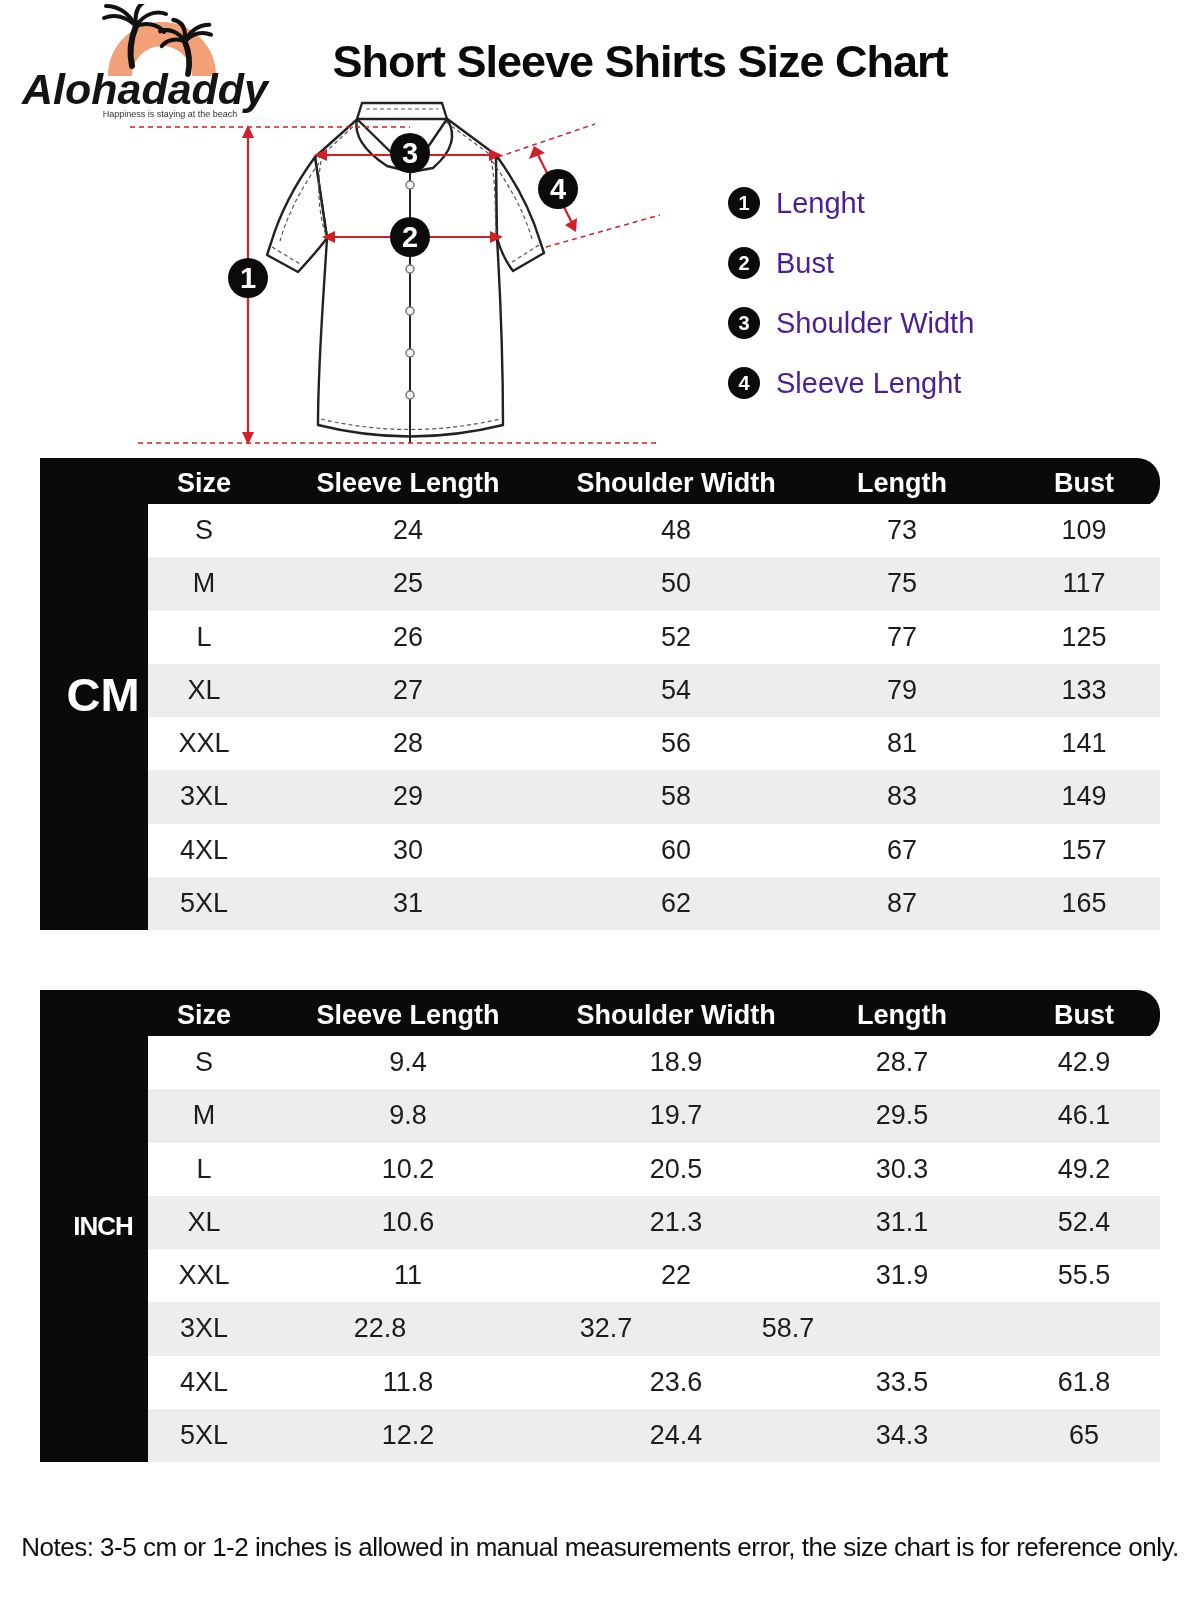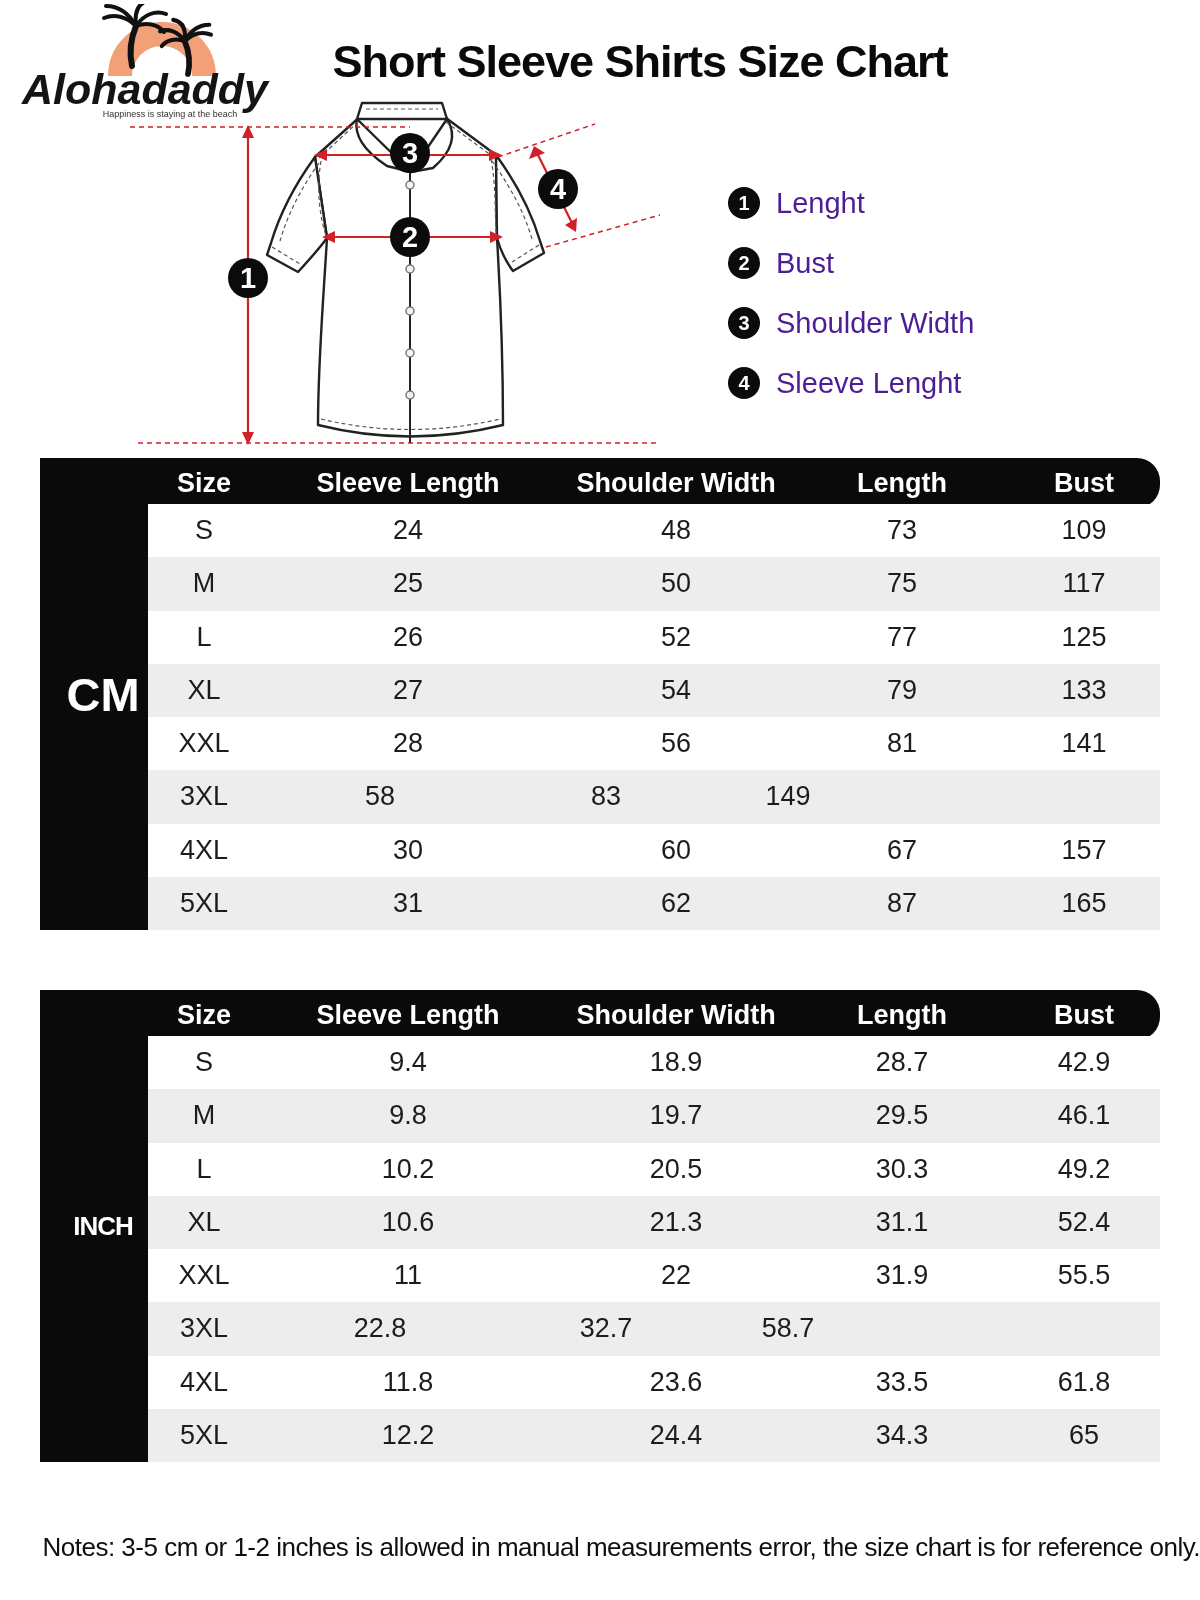--- a/index.html
+++ b/index.html
@@ -38,21 +38,21 @@
   .trow{flex:1;display:flex;align-items:center;background:#fff;}
   .trow.alt{background:#ededed;}
   .tcell{font-size:27px;color:#1c1c1c;text-align:center;}
   .c0{flex:0 0 11.07%;}
   .c1{flex:0 0 29.25%;}
   .c2{flex:0 0 23.72%;}
   .c3{flex:0 0 20.95%;}
   .c4{flex:0 0 15.01%;}
 
   
-  .note{position:absolute;left:0;top:1532px;width:1200px;text-align:right;
+  .note{position:absolute;left:0;top:1532px;width:1200px;text-align:center;
         font-size:26px;color:#0f0f0f;letter-spacing:-0.5px;}
 
   svg text{font-family:"Liberation Sans",sans-serif;}
 </style>
 </head>
 <body>
 
 <div class="page">
 
   <div class="logo">
@@ -217,20 +217,21 @@
         </div>
         <div class="trow">
           <div class="tcell c0">XXL</div>
           <div class="tcell c1">28</div>
           <div class="tcell c2">56</div>
           <div class="tcell c3">81</div>
           <div class="tcell c4">141</div>
         </div>
         <div class="trow alt">
           <div class="tcell c0">3XL</div>
+          <div class="tcell c1">29</div>
           <div class="tcell c2">58</div>
           <div class="tcell c3">83</div>
           <div class="tcell c4">149</div>
         </div>
         <div class="trow">
           <div class="tcell c0">4XL</div>
           <div class="tcell c1">30</div>
           <div class="tcell c2">60</div>
           <div class="tcell c3">67</div>
           <div class="tcell c4">157</div>

